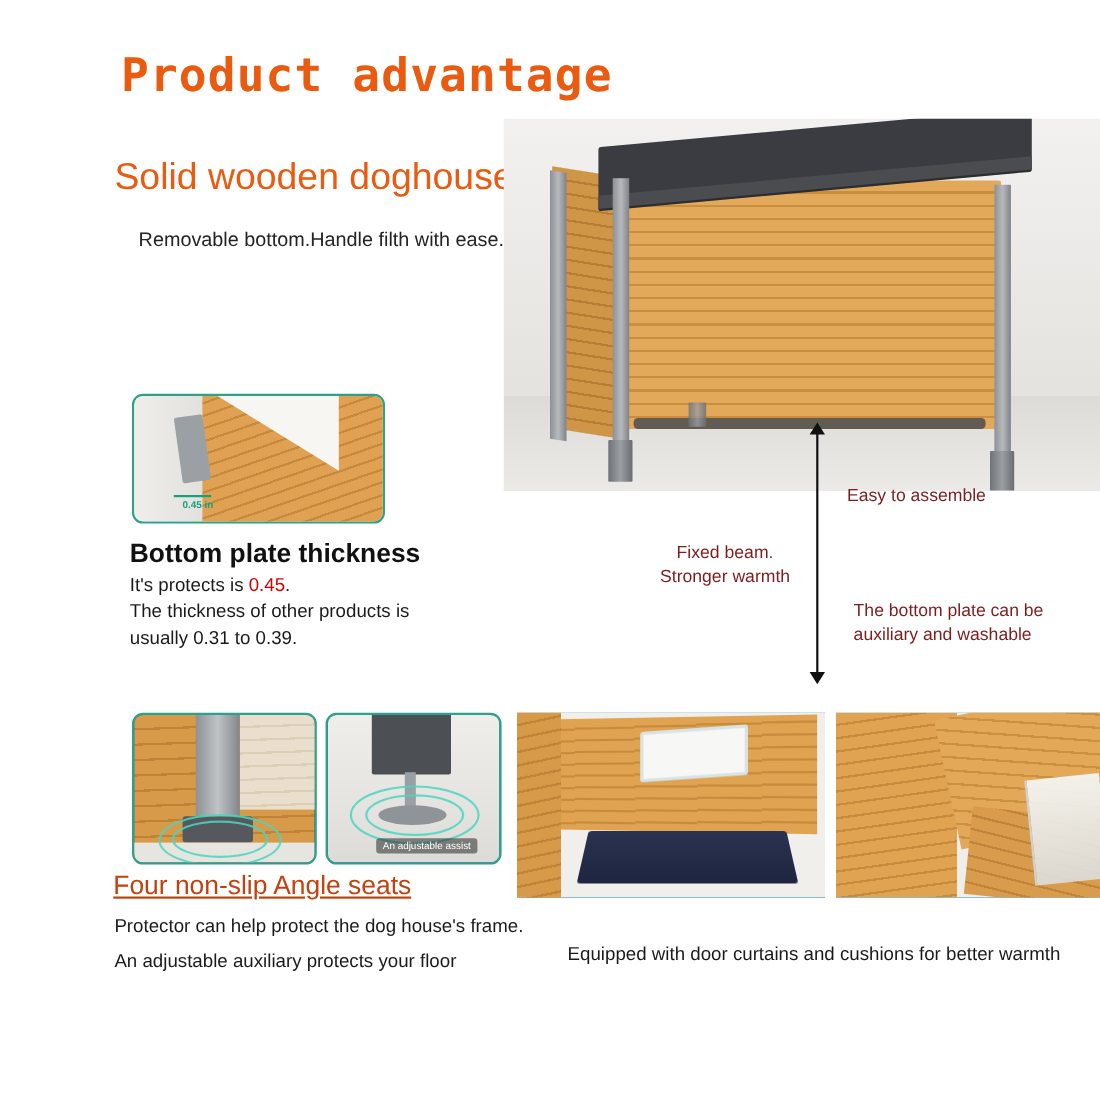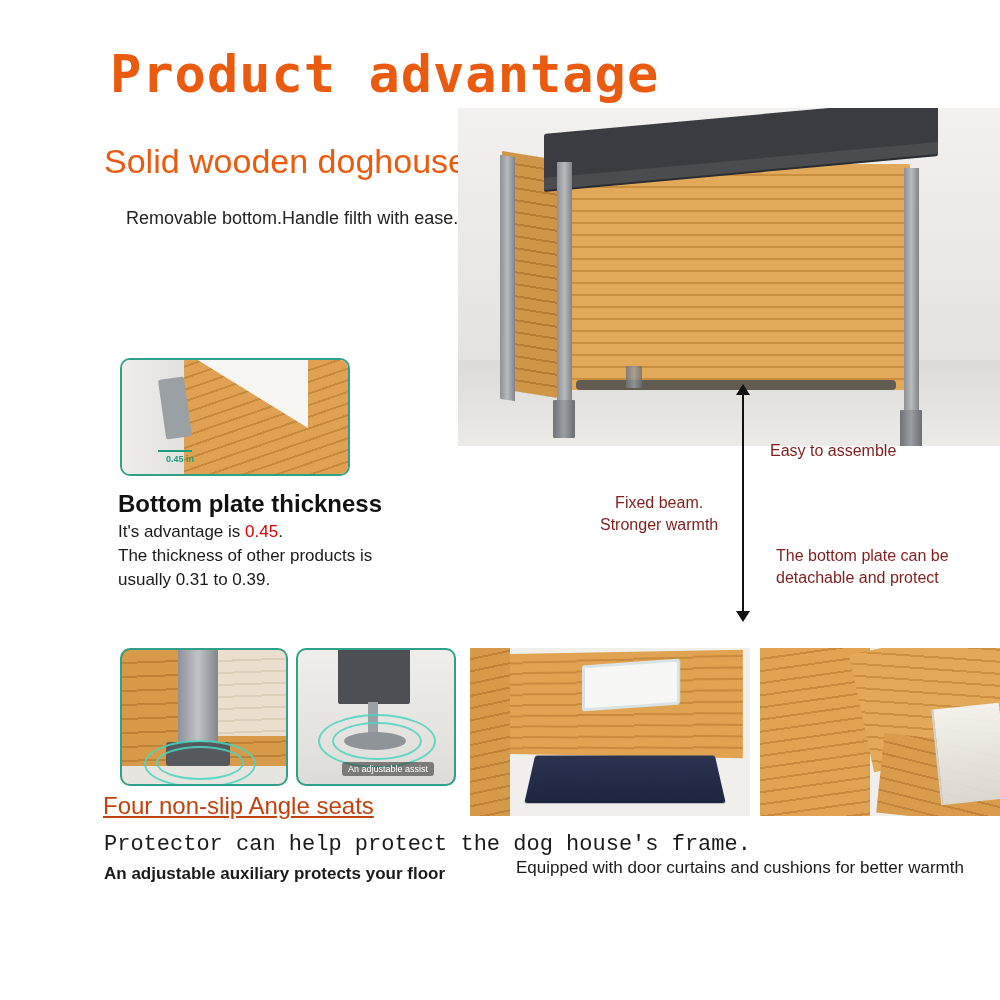--- a/index.html
+++ b/index.html
@@ -16,21 +16,21 @@
     overflow: hidden;
   }
 
   
   .headline {
     position: absolute;
     left: 110px;
     top: 44px;
     font-family: "DejaVu Sans Mono", monospace;
     font-weight: bold;
-    font-size: 52px;
+    font-size: 42px;
     letter-spacing: 1px;
     color: #ea5b10;
     white-space: nowrap;
   }
   .subhead {
     position: absolute;
     left: 104px;
     top: 142px;
     font-size: 34px;
     color: #ea5b10;
@@ -345,22 +345,22 @@
 
   
   .angle-title {
     position: absolute;
     left: 103px; top: 792px;
     font-size: 24px;
     color: #c2410c;
     white-space: nowrap;
     text-decoration: underline;
   }
-  .angle-line1 { position:absolute; left:104px; top:832px; font-size:22px; white-space:nowrap;font-family:Liberation Mono, monospace; }
-  .angle-line2 { position:absolute; left:104px; top:864px; font-size:17px; white-space:nowrap;font-weight:bold; }
+  .angle-line1 { position:absolute; left:104px; top:832px; font-size:17px; white-space:nowrap; }
+  .angle-line2 { position:absolute; left:104px; top:864px; font-size:17px; white-space:nowrap; }
   .curtain-caption { position:absolute; left:516px; top:858px; font-size:17px; white-space:nowrap; }
 </style>
 </head>
 <body>
 
 <div class="headline">Product advantage</div>
 <div class="subhead">Solid wooden doghouse</div>
 <div class="subnote">Removable bottom.Handle filth with ease.</div>
 
 <div class="hero">
@@ -380,34 +380,34 @@
 </div>
 
 <div class="arrow-vert"></div>
 <div class="callout assemble">Easy to assemble</div>
 <div class="callout beam">
   <div>Fixed beam.</div>
   <div>Stronger warmth</div>
 </div>
 <div class="callout bottom">
   <div>The bottom plate can be</div>
-  <div>detachable and protect</div>
+  <div>auxiliary and washable</div>
 </div>
 
 <div class="thick-photo">
   <div class="wood2"></div>
   <div class="whitewedge"></div>
   <div class="greypanel"></div>
   <div class="bar"></div>
   <div class="marker"></div>
   <div class="measure">0.45 in</div>
 </div>
 
 <div class="thick-title">Bottom plate thickness</div>
-<div class="thick-line1"><span>It's advantage is </span><span class="hl">0.45</span><span>.</span></div>
+<div class="thick-line1"><span>It's protects is </span><span class="hl">0.45</span><span>.</span></div>
 <div class="thick-line2">The thickness of other products is</div>
 <div class="thick-line3">usually 0.31 to 0.39.</div>
 
 <div class="photo ph-angle1">
   <div class="bg"></div>
   <div class="sidewall"></div>
   <div class="leg"></div>
   <div class="pad"></div>
   <div class="floorline"></div>
   <div class="ring" style="left:34px; top:96px; width:84px; height:30px;"></div>

